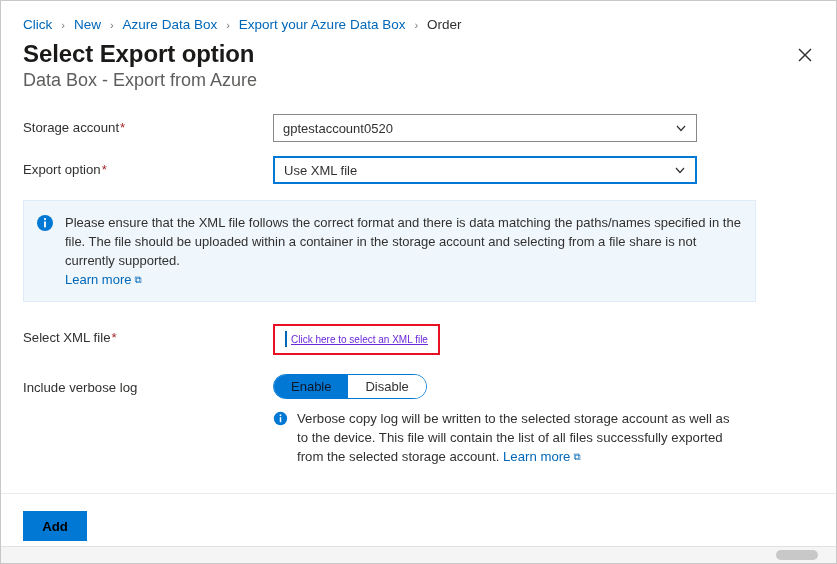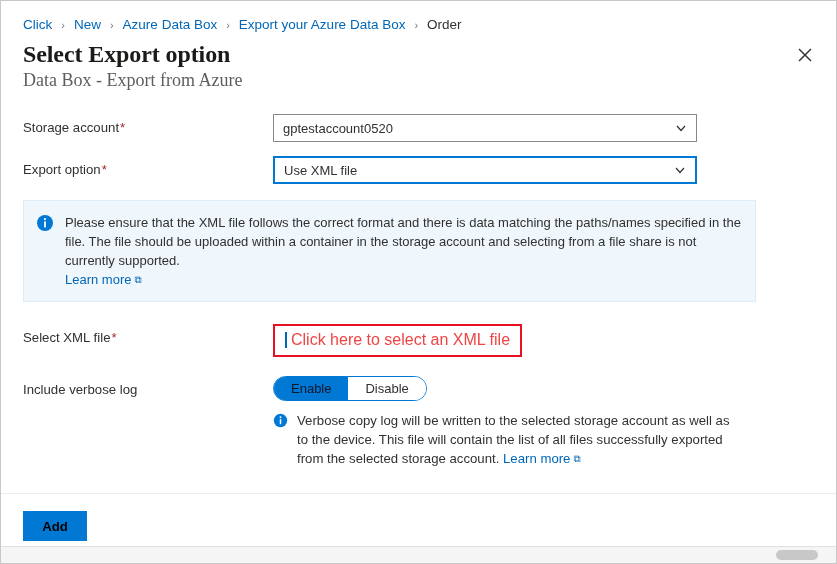--- a/index.html
+++ b/index.html
@@ -35,21 +35,20 @@
   .crumb.current { color: #323130; cursor: default; }
   .crumb-sep {
     color: #767676;
     margin: 0 9px;
     font-size: 11px;
   }
 
   
   .title-wrap {
     padding: 4px 0 0 22px;
-    font-family: Liberation Serif, serif;
   }
   .page-title {
     font-size: 24px;
     font-weight: 600;
     color: #1b1a19;
     letter-spacing: -0.1px;
     line-height: 30px;
   }
   .page-subtitle {
     font-size: 18px;
@@ -158,23 +157,24 @@
     margin-left: 0px;
   }
   .caret {
     display: inline-block;
     width: 2px;
     height: 16px;
     background: #0067b8;
     margin-right: 4px;
   }
   .xml-link {
-    font-size: 16px;
-    color: #ef4444;
-    cursor: pointer;
+    font-size: 10px;
+    color: #6d28d9;
+    cursor: pointer;
+    text-decoration: underline;
   }
 
   
   .toggle-row {
     display: flex;
     align-items: flex-start;
     margin-top: 19px;
     padding-left: 22px;
   }
   .toggle {

